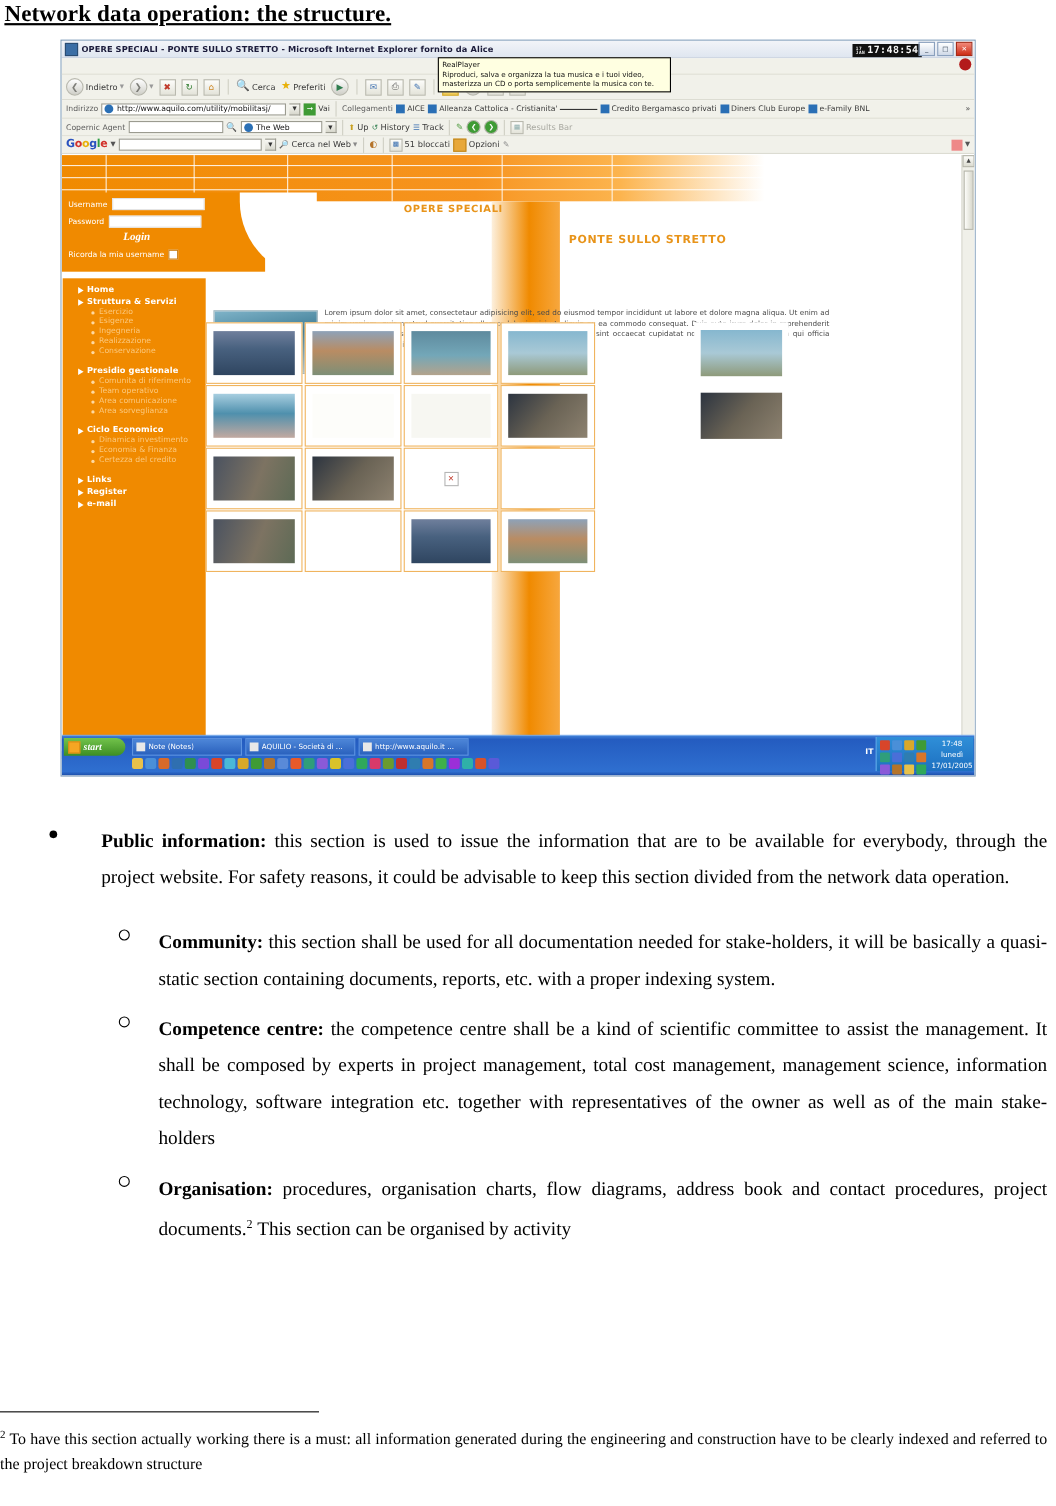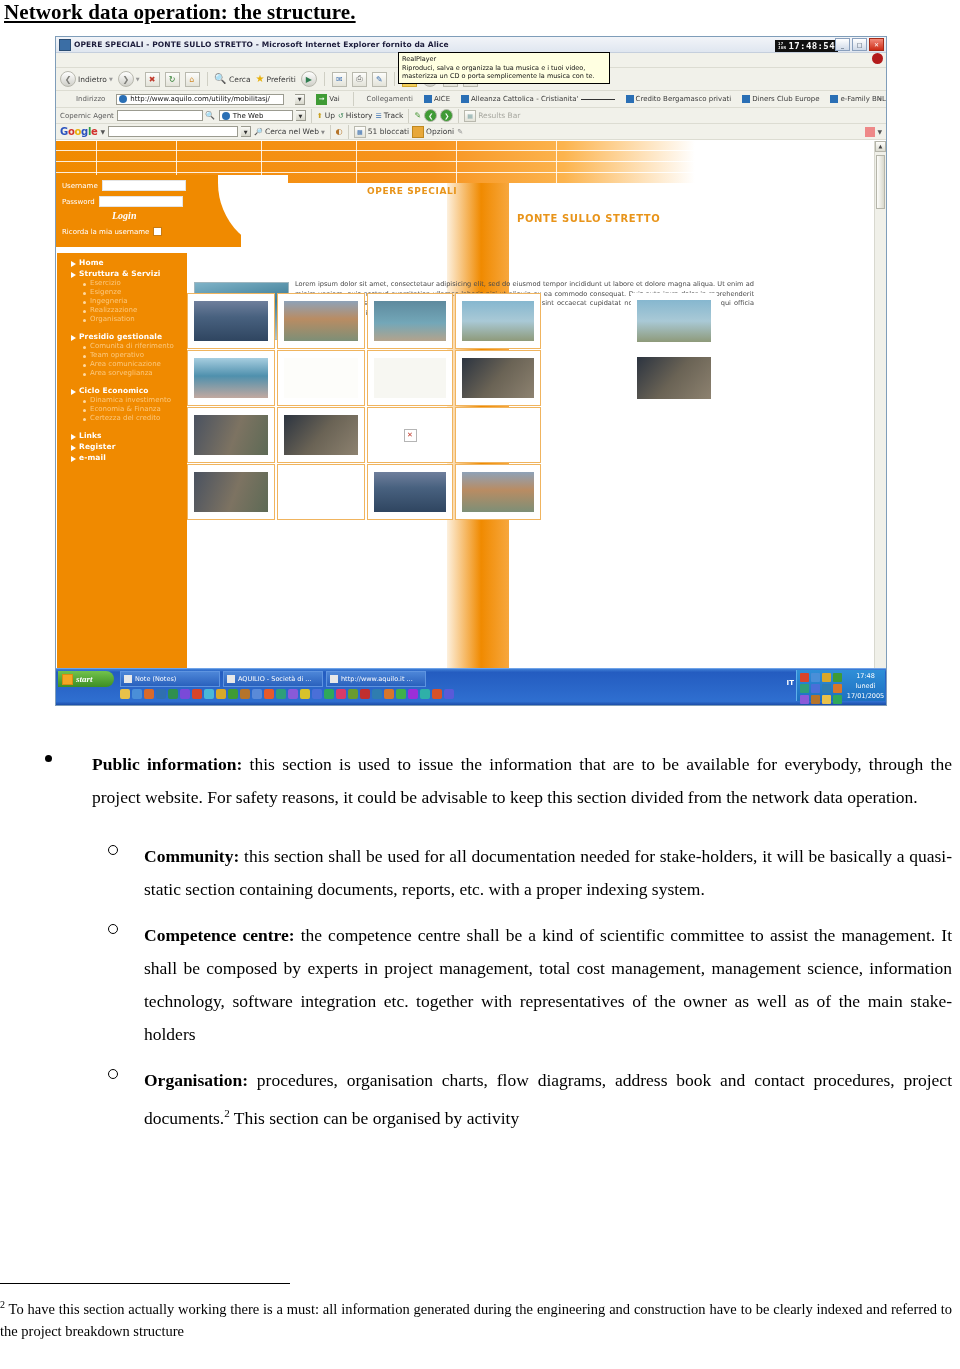--- a/index.html
+++ b/index.html
@@ -51,21 +51,21 @@
   .menubar span{font-size:7.5px;color:#17171a;}
   .toolbar{height:22px;padding-left:4px;gap:5px;}
   .tbi{display:flex;align-items:center;gap:2px;font-size:7.5px;color:#3a3a3a;}
   .tbi .gl{font-size:10px;line-height:10px;}
   .circ{width:14px;height:14px;border-radius:50%;background:linear-gradient(#ffffff,#cfcfc8);
         border:1px solid #b8b8ae;display:flex;align-items:center;justify-content:center;font-size:8px;color:#7d7d78;}
   .sq{width:13px;height:13px;border:1px solid #b9b9ae;background:linear-gradient(#fdfdfb,#e3e3d9);
       display:flex;align-items:center;justify-content:center;font-size:8px;}
   .sep{width:1px;height:14px;background:#cfcfc4;margin:0 2px;}
 
-  .addrbar{height:16px;padding-left:20px;gap:3px;justify-content:space-between;}
+  .addrbar{height:16px;padding-left:4px;gap:3px;}
   .addrbar .lab{font-size:7px;color:#5d5d5d;}
   .inp{
     height:11px;border:1px solid #9b9b90;background:#fff;display:flex;align-items:center;
     font-size:7px;color:#101010;padding:0 2px;box-sizing:border-box;
   }
   .inp .globe{width:8px;height:8px;border-radius:50%;background:#2a6fb5;margin-right:3px;flex:none;}
   .combo-arrow{width:10px;height:11px;border:1px solid #9b9b90;border-left:none;background:linear-gradient(#fafaf6,#d7d7cc);
      font-size:5px;display:flex;align-items:center;justify-content:center;color:#333;box-sizing:border-box;}
   .go{display:flex;align-items:center;gap:2px;font-size:7px;color:#3c3c3c;}
   .go .arrow{width:11px;height:11px;background:#3f9b35;color:#fff;font-size:7px;display:flex;align-items:center;justify-content:center;}
@@ -416,21 +416,21 @@
           <div class="sub">
             <span class="dot"></span>
             <span class="t">Ingegneria</span>
           </div>
           <div class="sub">
             <span class="dot"></span>
             <span class="t">Realizzazione</span>
           </div>
           <div class="sub">
             <span class="dot"></span>
-            <span class="t">Organisation</span>
+            <span class="t">Conservazione</span>
           </div>
           <div class="gap"></div>
           <div class="top">
             <span class="tri"></span>
             <span class="t">Presidio gestionale</span>
           </div>
           <div class="sub">
             <span class="dot"></span>
             <span class="t">Comunita di riferimento</span>
           </div>

